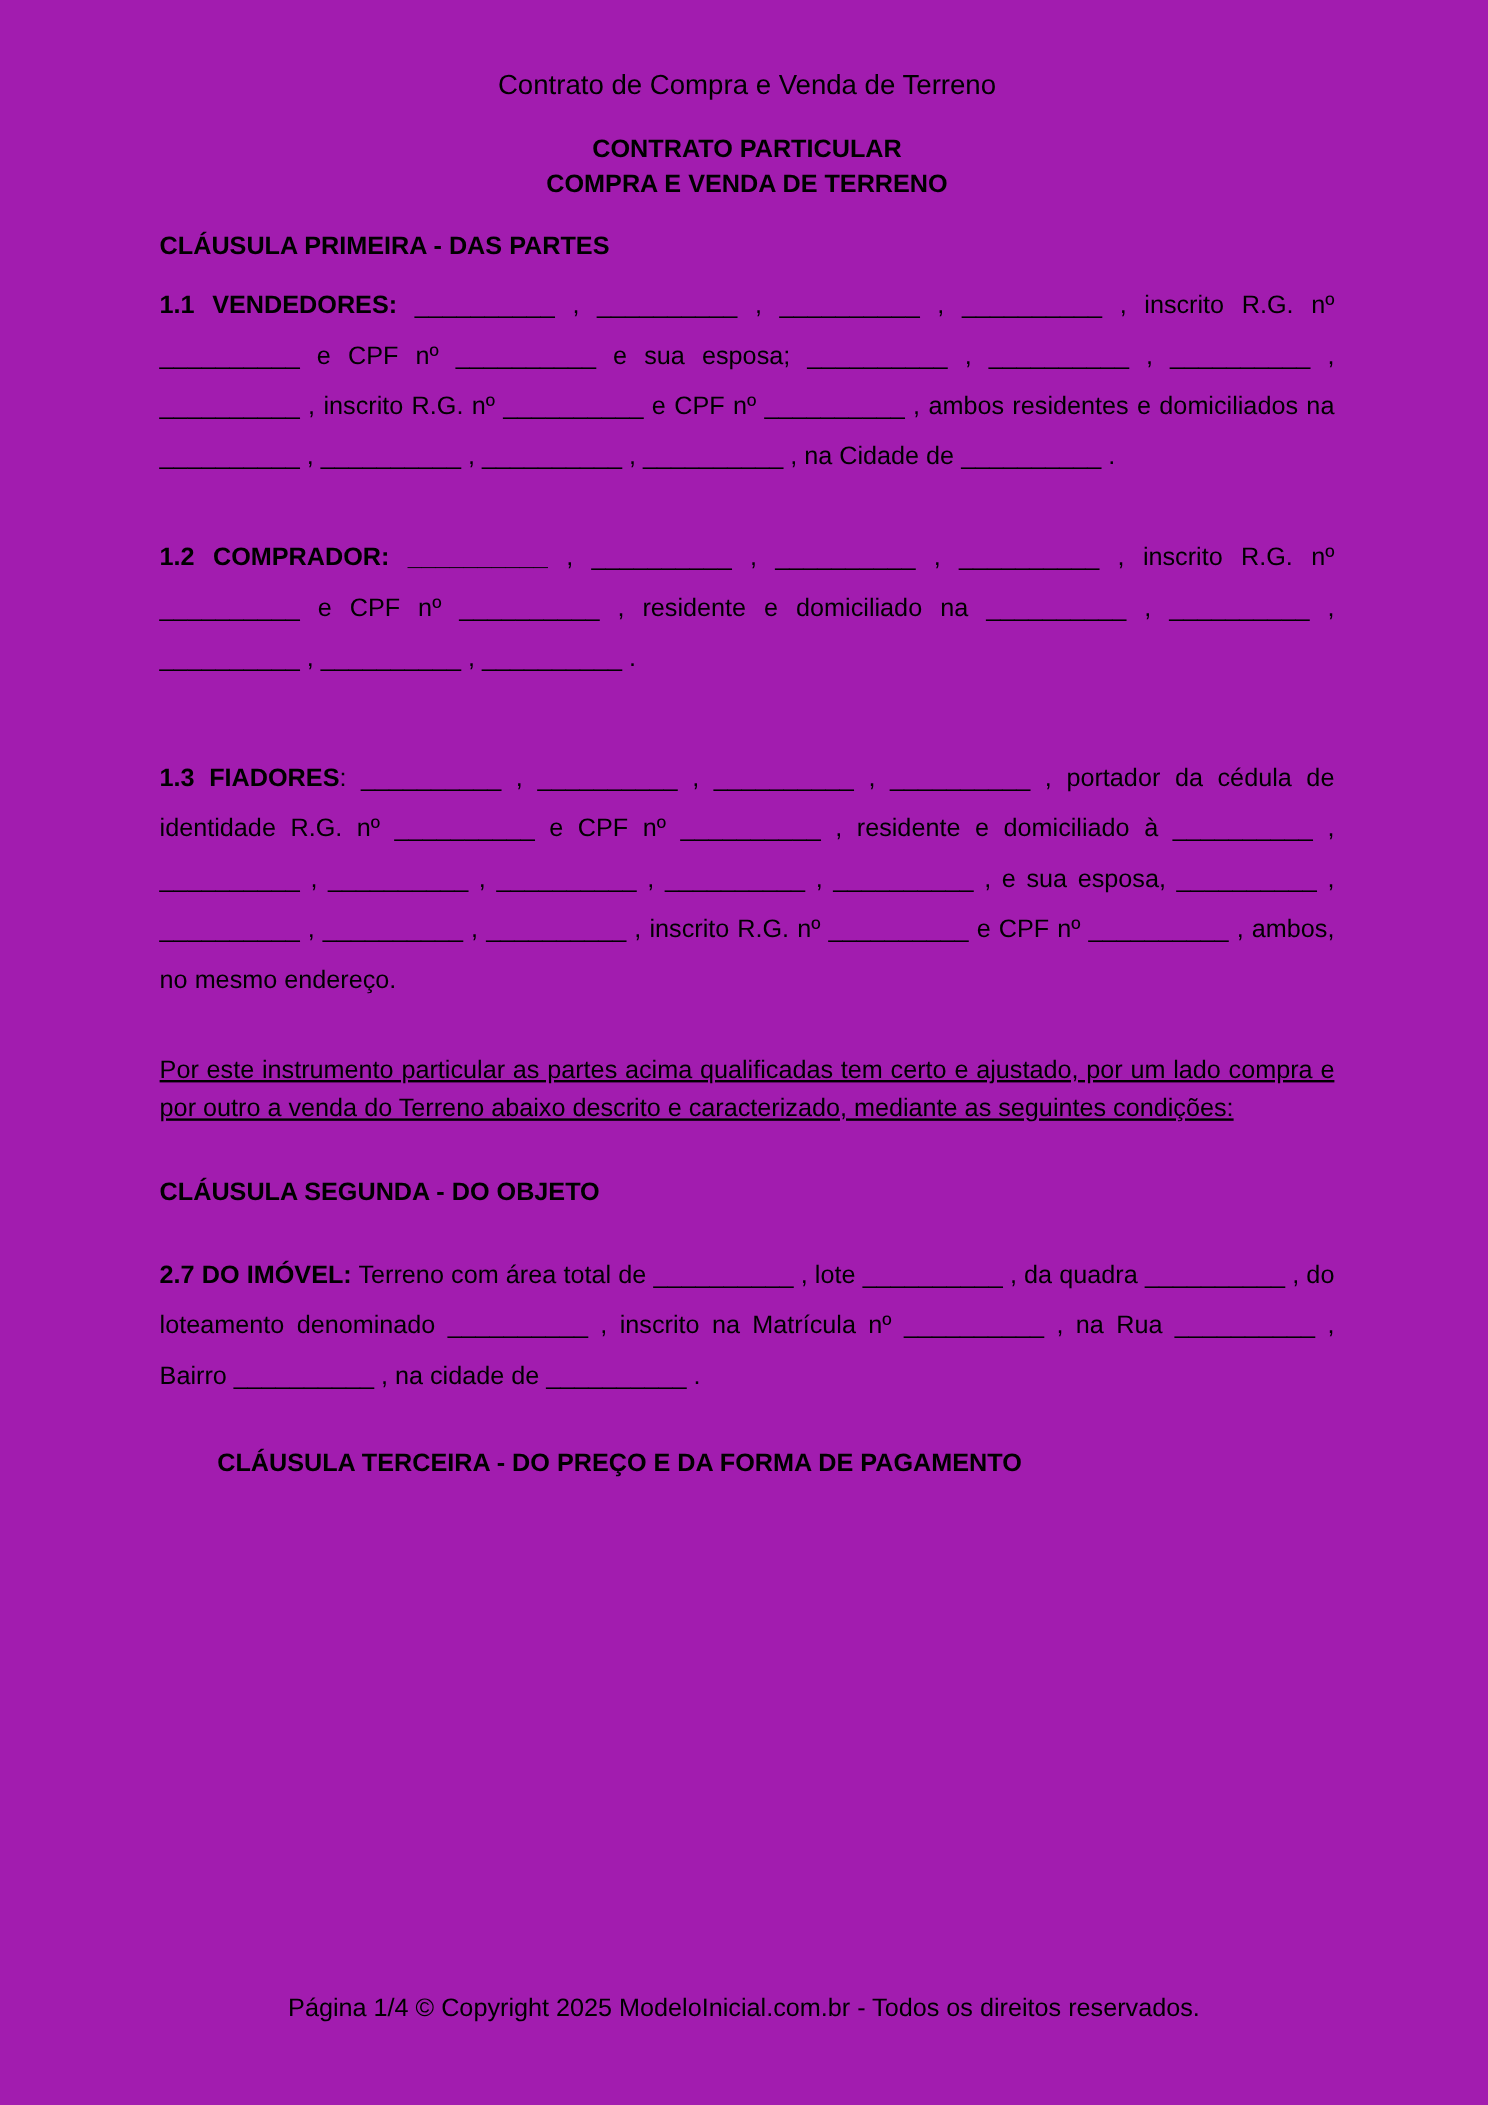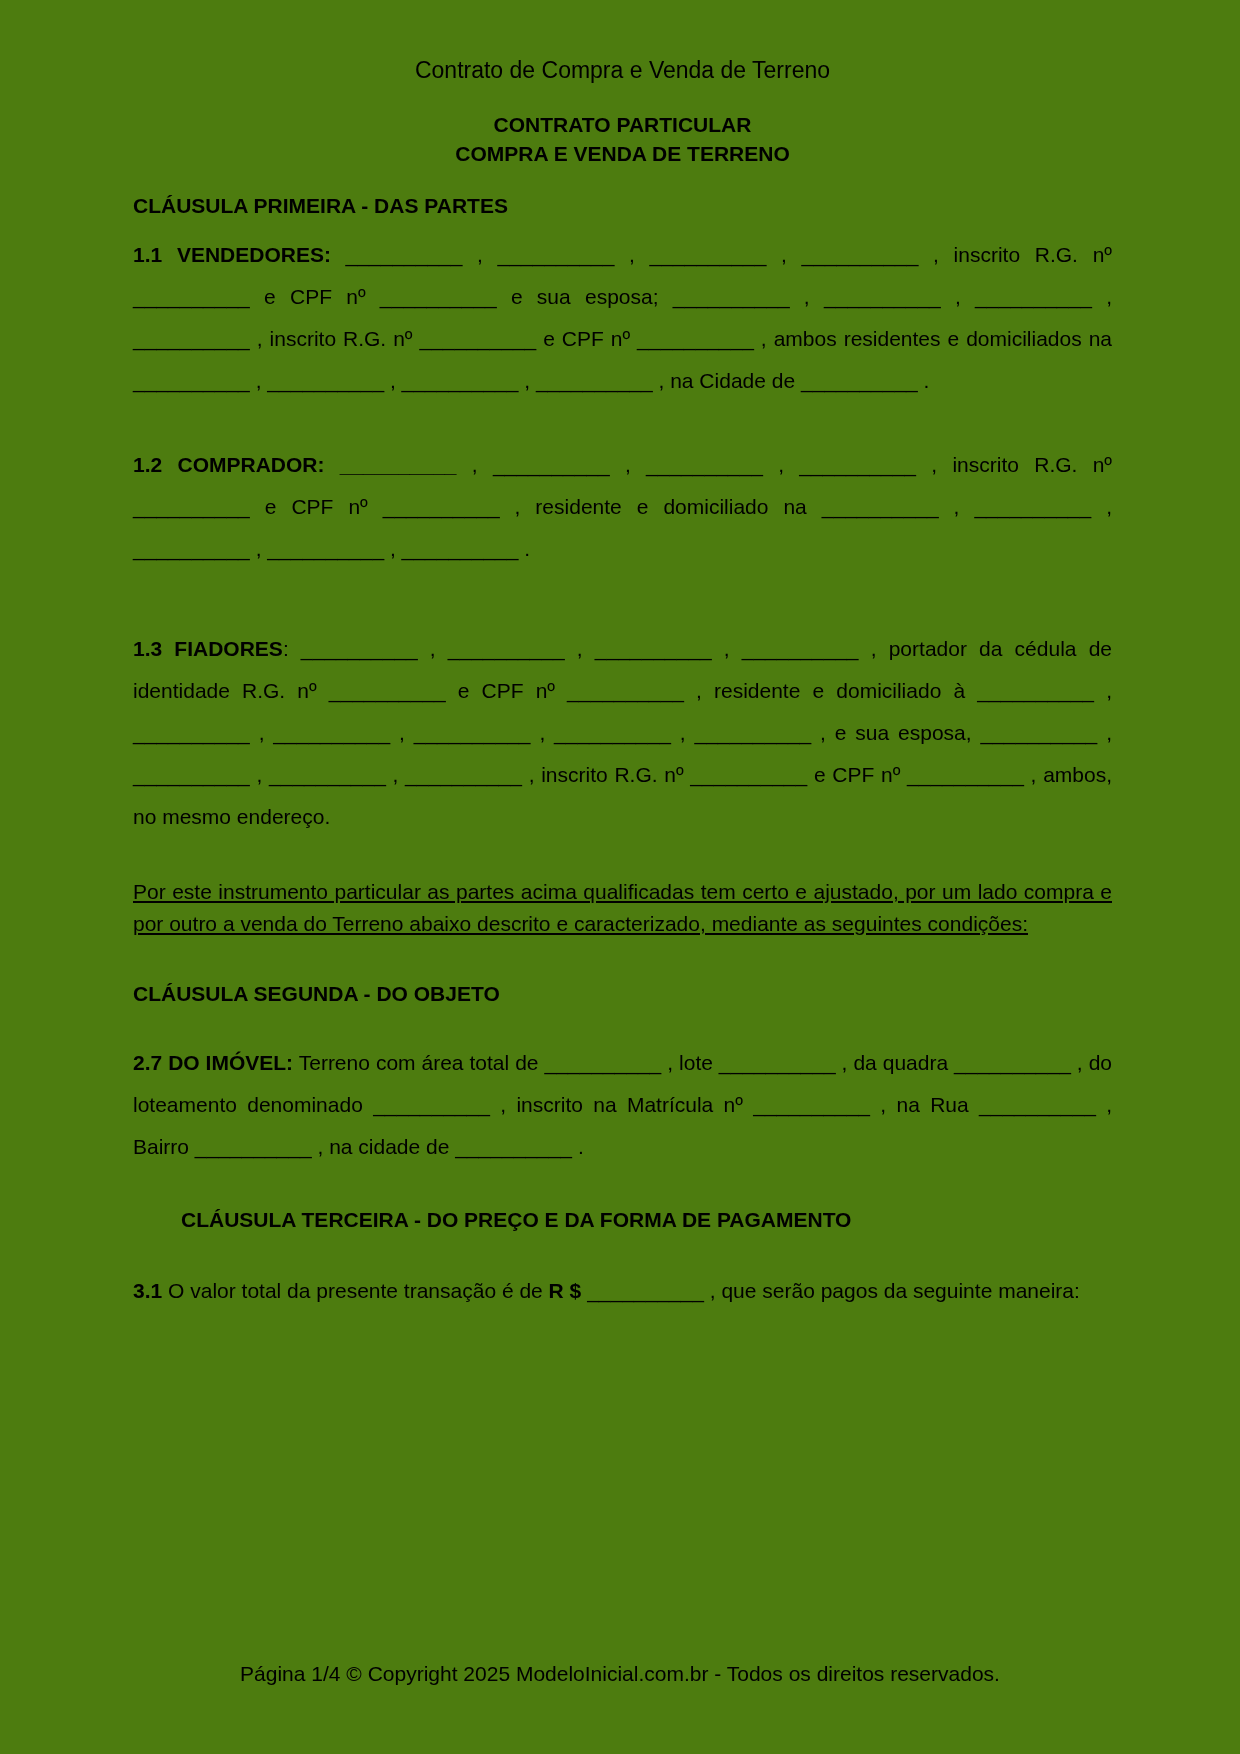--- a/index.html
+++ b/index.html
@@ -4,21 +4,21 @@
 <style>
   html, body {
     margin: 0;
     padding: 0;
     background: #ffffff;
   }
   .page {
     position: relative;
     width: 1240px;
     height: 1754px;
-    background: #4d7c0f;
+    background: #a21caf;
     font-family: "Liberation Sans", sans-serif;
     color: #000000;
     overflow: hidden;
   }
   .content {
     padding: 0 128px 0 133px;
   }
   .doc-title {
     margin-top: 56px;
     font-size: 23px;
@@ -92,19 +92,18 @@
     <p class="para lh2 p13"><span class="b">1.3 FIADORES</span><span>: __________ , __________ , __________ , __________ , portador da cédula de identidade R.G. nº __________ e CPF nº __________ , residente e domiciliado à __________ , __________ , __________ , __________ , __________ , __________ , e sua esposa, __________ , __________ , __________ , __________ , inscrito R.G. nº __________ e CPF nº __________ , ambos, no mesmo endereço.</span></p>
 
     <p class="para lh15 pintro"><span>Por este instrumento particular as partes acima qualificadas tem certo e ajustado, por um lado compra e por outro a venda do Terreno abaixo descrito e caracterizado, mediante as seguintes condições:</span></p>
 
     <p class="clause-title clause-2">CLÁUSULA SEGUNDA - DO OBJETO</p>
 
     <p class="para lh2 p21"><span class="b">2.7 DO IMÓVEL:</span><span> Terreno com área total de __________ , lote __________ , da quadra __________ , do loteamento denominado __________ , inscrito na Matrícula nº __________ , na Rua __________ , Bairro __________ , na cidade de __________ .</span></p>
 
     <p class="clause-title clause-3">CLÁUSULA TERCEIRA - DO PREÇO E DA FORMA DE PAGAMENTO</p>
 
-    <p class="para lh2 p31"><span class="b">3.1</span><span> O valor total da presente transação é de </span><span class="b">R $</span><span> __________ , que serão pagos da seguinte maneira:</span></p>
 
 
   </div>
 
   <div class="page-footer">Página 1/4 © Copyright 2025 ModeloInicial.com.br - Todos os direitos reservados.</div>
 </div>
 
 </body></html>

